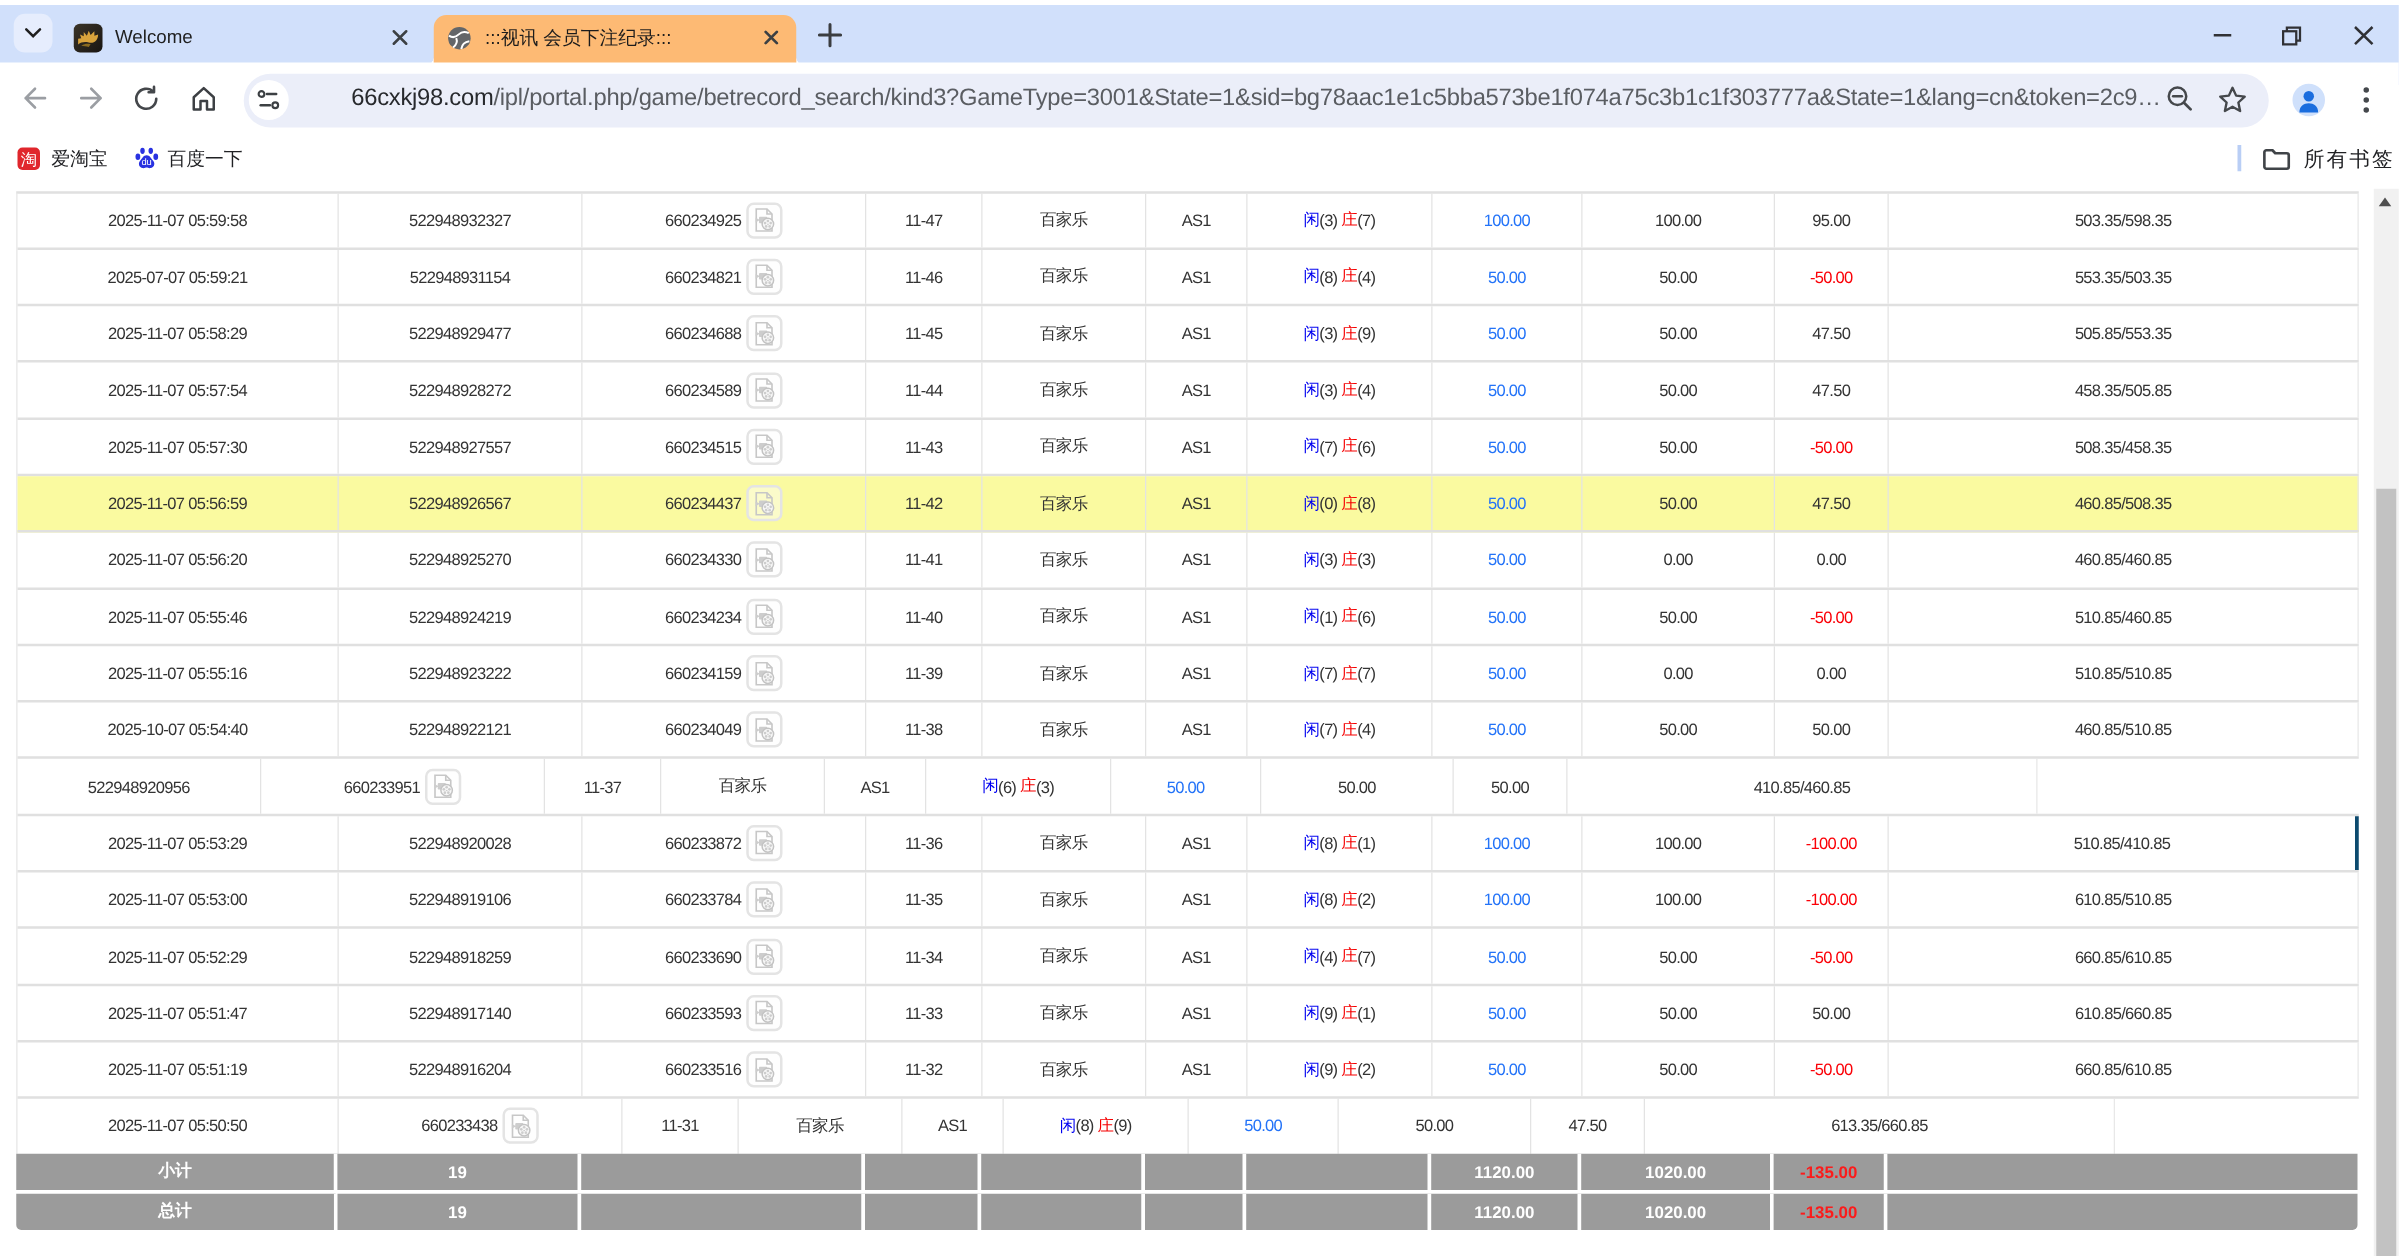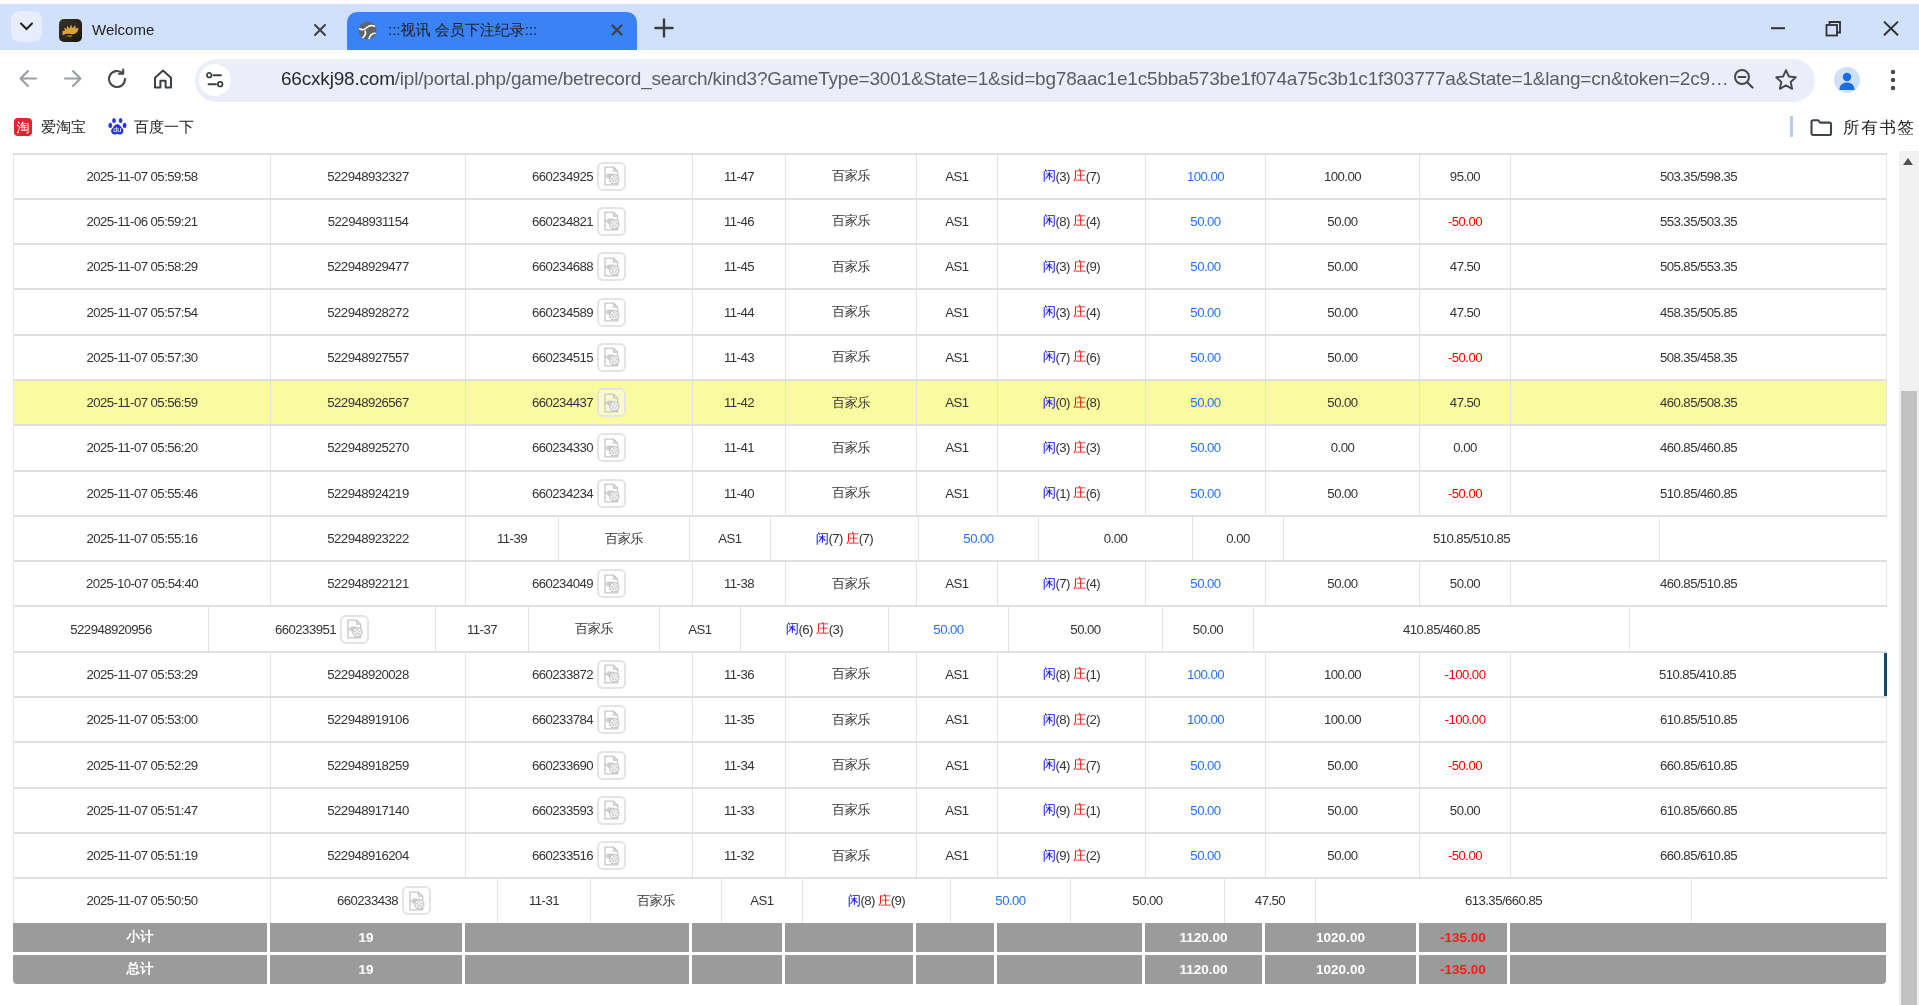--- a/index.html
+++ b/index.html
@@ -4,21 +4,21 @@
 html,body{margin:0;padding:0;width:1919px;height:1005px;overflow:hidden;
  font-family:"Liberation Sans",sans-serif;background:#fff;}
 #tabstrip{position:absolute;left:0;top:4px;width:1919px;height:64px;background:#d1e0fb;}
 #chevbtn{position:absolute;left:11px;top:7px;width:31px;height:31px;border-radius:9px;background:#e6edfd;}
 #chevbtn svg{position:absolute;left:8px;top:10px;}
 .tab1{position:absolute;left:44px;top:8px;width:296px;height:42px;}
 .fav1{position:absolute;left:15px;top:7px;width:23px;height:23px;border-radius:5px;
  background:linear-gradient(135deg,#3a3428,#191512);overflow:hidden;}
 .t1title{position:absolute;left:48px;top:9px;font-size:15px;color:#1f1f1f;}
 .t1x{position:absolute;left:265px;top:7px;width:28px;height:28px;}
-#activetab{position:absolute;left:347px;top:8px;width:290px;height:42px;background:#3b82f6;
+#activetab{position:absolute;left:347px;top:8px;width:290px;height:42px;background:#fdba74;
  border-radius:10px 10px 0 0;}
 .curveL{position:absolute;left:337px;top:40px;width:10px;height:10px;
  background:radial-gradient(circle at 0 0,#d1e0fb 0 10px,#fff 10.5px);}
 .curveR{position:absolute;left:637px;top:40px;width:10px;height:10px;
  background:radial-gradient(circle at 100% 0,#d1e0fb 0 10px,#fff 10.5px);}
 #activetab svg.globe{position:absolute;left:11px;top:9px;}
 .t2title{position:absolute;left:41px;top:9px;font-size:15px;color:#1c1c1c;}
 #toolbar{position:absolute;left:0;top:50px;width:1919px;height:54px;background:#fff;}
 #sitechip{position:absolute;left:3.5px;top:5.5px;width:32px;height:32px;border-radius:50%;background:#fff;}
 #urltext{position:absolute;left:86px;top:9.5px;font-size:19px;color:#5a5d62;white-space:nowrap;
@@ -183,21 +183,21 @@
         <div class="c" style="width:93px">11-47</div>
         <div class="c" style="width:131px">百家乐</div>
         <div class="c" style="width:81px">AS1</div>
         <div class="c" style="width:148px"><span class="blu">闲</span>(3)&nbsp;<span class="red">庄</span>(7)</div>
         <div class="c lnk" style="width:120px">100.00</div>
         <div class="c" style="width:154px">100.00</div>
         <div class="c " style="width:91px">95.00</div>
         <div class="c" style="width:376px;border-right:1px solid #e8e8e8">503.35/598.35</div>
       </div>
       <div class="row">
-        <div class="c" style="width:257px">2025-11-06 05:59:21</div>
+        <div class="c" style="width:257px">2025-07-07 05:59:21</div>
         <div class="c" style="width:195px">522948931154</div>
         <div class="c" style="width:227px">660234821<span class="vicon">
             <svg width="20" height="20" viewBox="0 0 20 20">
               <use href="#vfile"></use>
             </svg>
           </span></div>
         <div class="c" style="width:93px">11-46</div>
         <div class="c" style="width:131px">百家乐</div>
         <div class="c" style="width:81px">AS1</div>
         <div class="c" style="width:148px"><span class="blu">闲</span>(8)&nbsp;<span class="red">庄</span>(4)</div>
@@ -304,20 +304,25 @@
         <div class="c" style="width:81px">AS1</div>
         <div class="c" style="width:148px"><span class="blu">闲</span>(1)&nbsp;<span class="red">庄</span>(6)</div>
         <div class="c lnk" style="width:120px">50.00</div>
         <div class="c" style="width:154px">50.00</div>
         <div class="c neg" style="width:91px">-50.00</div>
         <div class="c" style="width:376px;border-right:1px solid #e8e8e8">510.85/460.85</div>
       </div>
       <div class="row">
         <div class="c" style="width:257px">2025-11-07 05:55:16</div>
         <div class="c" style="width:195px">522948923222</div>
+        <div class="c" style="width:227px">660234159<span class="vicon">
+            <svg width="20" height="20" viewBox="0 0 20 20">
+              <use href="#vfile"></use>
+            </svg>
+          </span></div>
         <div class="c" style="width:93px">11-39</div>
         <div class="c" style="width:131px">百家乐</div>
         <div class="c" style="width:81px">AS1</div>
         <div class="c" style="width:148px"><span class="blu">闲</span>(7)&nbsp;<span class="red">庄</span>(7)</div>
         <div class="c lnk" style="width:120px">50.00</div>
         <div class="c" style="width:154px">0.00</div>
         <div class="c " style="width:91px">0.00</div>
         <div class="c" style="width:376px;border-right:1px solid #e8e8e8">510.85/510.85</div>
       </div>
       <div class="row">

